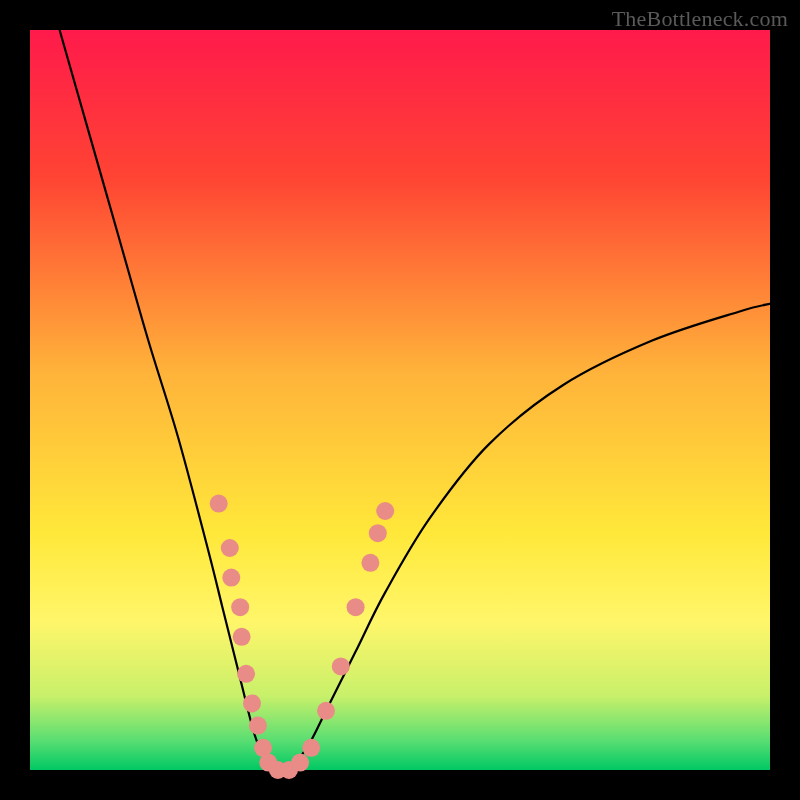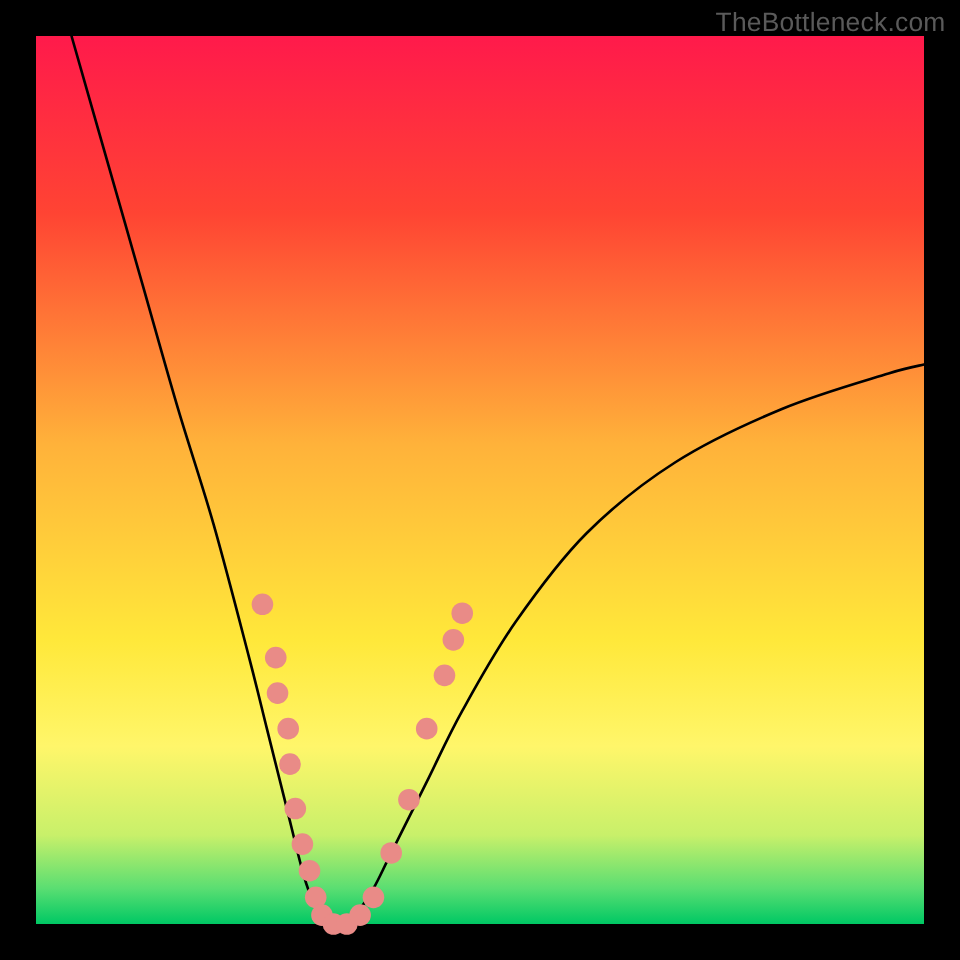--- a/index.html
+++ b/index.html
@@ -19,20 +19,21 @@
   }
   .watermark {
     position: absolute;
     top: 6px;
     right: 12px;
     color: #5a5a5a;
     font-size: 22px;
     font-weight: 500;
     letter-spacing: 0.2px;
     z-index: 50;
+    font-family: Liberation Serif, serif;
   }
   svg { display: block; }
 </style>
 </head>
 <body>
 
 <div class="frame">
   <div class="watermark">TheBottleneck.com</div>
 
   <svg id="chart-svg" width="800" height="800">

